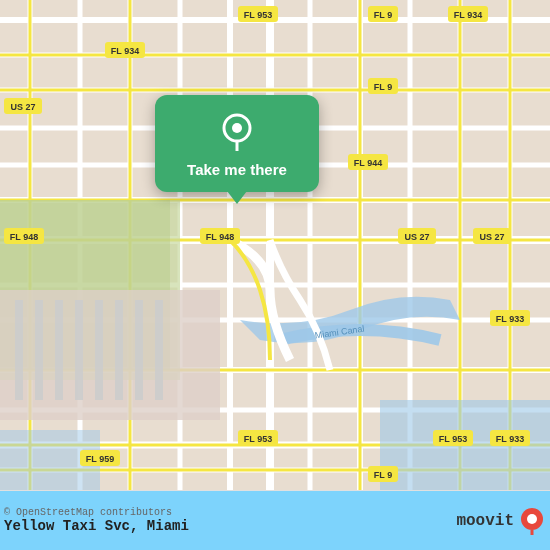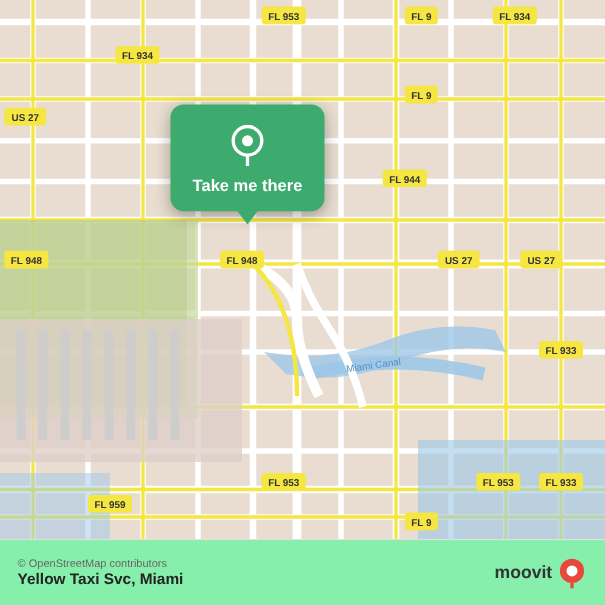--- a/index.html
+++ b/index.html
@@ -24,21 +24,21 @@
     #map-svg {
       width: 100%;
       height: 100%;
     }
 
     
     #location-popup {
       position: absolute;
       top: 95px;
       left: 155px;
-      width: 140px;
+      width: 164px;
       background: #3dab6e;
       border-radius: 12px;
       display: flex;
       flex-direction: column;
       align-items: center;
       padding: 18px 16px 14px;
       box-shadow: 0 4px 14px rgba(0,0,0,0.3);
       cursor: pointer;
     }
 
@@ -65,26 +65,27 @@
       color: #ffffff;
       font-size: 15px;
       font-weight: 600;
       text-align: center;
     }
 
     
     #bottom-bar {
       width: 550px;
       height: 60px;
-      background: #86efac;
+      background: #7dd3fc;
       display: flex;
       align-items: center;
       justify-content: space-between;
-      padding: 0 16px;
+      padding: 0 4px;
       border-top: 1px solid #e0e0e0;
+      font-family: Liberation Mono, monospace;
     }
 
     #app-info {
       display: flex;
       flex-direction: column;
     }
 
     .app-title {
       font-size: 14px;
       font-weight: 700;

